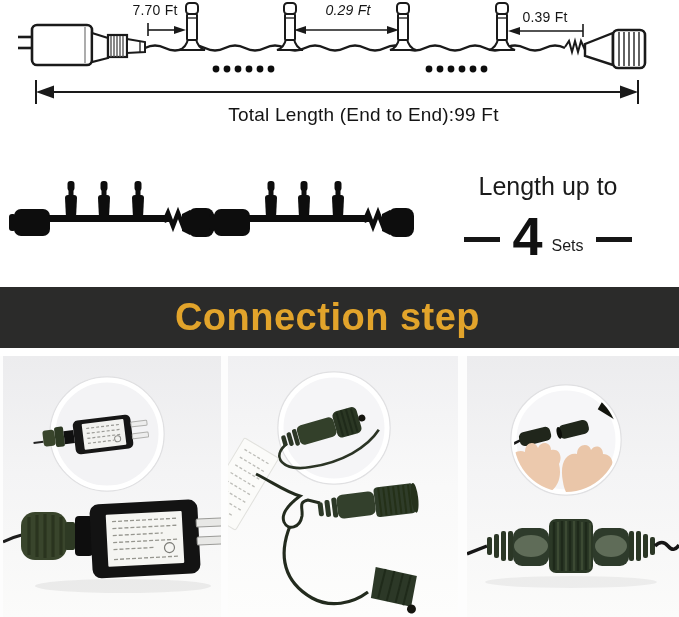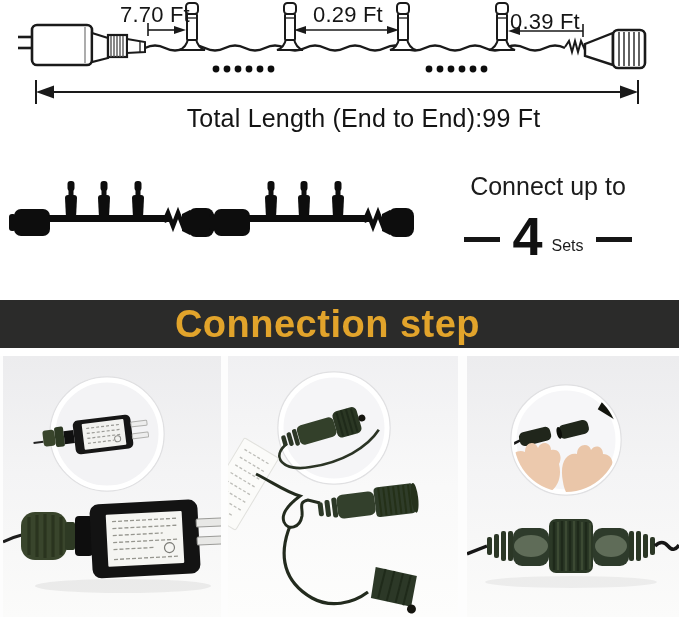--- a/index.html
+++ b/index.html
@@ -4,38 +4,38 @@
 <style>
   html,body{margin:0;padding:0;background:#fff;}
   #page{
     position:relative;width:679px;height:617px;background:#ffffff;overflow:hidden;
     font-family:"Liberation Sans","DejaVu Sans",sans-serif;color:#1a1a1a;
   }
   .abs{position:absolute;}
   
   #measure-art{left:0;top:0;width:679px;height:150px;}
   .dim-label{
-    position:absolute;top:2px;height:22px;font-size:22px;color:#161616;
+    position:absolute;top:2px;height:22px;font-size:14px;color:#161616;
     text-align:center;white-space:nowrap;letter-spacing:0.2px;
   }
   #total-label{
     position:absolute;top:104px;left:0;width:100%;box-sizing:border-box;padding-left:48px;
-    text-align:center;font-size:25px;color:#141414;letter-spacing:0.2px;
+    text-align:center;font-size:19px;color:#141414;letter-spacing:0.2px;
   }
   
   #sets-art{left:0;top:150px;width:440px;height:135px;}
   #connect-block{left:448px;top:172px;width:200px;}
   #connect-line1{font-size:25px;color:#1b1b1b;text-align:center;white-space:nowrap;}
   #connect-row{display:flex;align-items:center;justify-content:center;margin-top:8px;}
   .dash-bar{width:36px;height:5px;background:#161616;margin-top:6px;}
   #connect-count{font-size:54px;font-weight:600;line-height:1;color:#111;margin:0 9px 0 12px;}
   #connect-unit{font-size:16px;color:#1b1b1b;margin:20px 12px 0 0;}
   
   #banner{
-    left:0;top:300px;width:679px;height:48px;background:#2B2B2A;
+    left:0;top:287px;width:679px;height:61px;background:#2B2B2A;
     display:flex;align-items:center;justify-content:center;
   }
   #banner-title{
     font-size:38px;font-weight:700;color:#E2A42B;letter-spacing:0.5px;
     transform:translateX(-12px);white-space:nowrap;
   }
   
   #photos{left:0;top:356px;width:679px;height:261px;background:#fdfdfd;}
   .photo-panel{position:absolute;top:0;height:261px;overflow:hidden;
     background:linear-gradient(180deg,#ececee 0%,#f4f4f5 45%,#fbfbfa 100%);}
@@ -146,21 +146,21 @@
 
     <g stroke="#1a1a1a" fill="#1a1a1a">
       <line x1="36" y1="80" x2="36" y2="104" stroke-width="2"></line>
       <line x1="638" y1="80" x2="638" y2="104" stroke-width="2"></line>
       <line x1="44" y1="92" x2="630" y2="92" stroke-width="2"></line>
       <polygon points="36,92 54,85.5 54,98.5" stroke="none"></polygon>
       <polygon points="638,92 620,85.5 620,98.5" stroke="none"></polygon>
     </g>
   </svg>
   <div class="dim-label" style="left:120px;width:70px;">7.70 Ft</div>
-  <div class="dim-label" style="left:313px;width:70px;">0.29 Ft</div>
+  <div class="dim-label" style="left:313px;width:70px;font-style:italic;">0.29 Ft</div>
   <div class="dim-label" style="left:510px;width:70px;margin-top:7px;">0.39 Ft</div>
   <div id="total-label">Total Length (End to End):99 Ft</div>
 
   <svg id="sets-art" class="abs" viewBox="0 0 440 135" fill="#0d0d0d">
     <g id="lightset">
       <rect x="9" y="64" width="7" height="17" rx="3"></rect>
       <rect x="14" y="59" width="36" height="27" rx="7"></rect>
       <rect x="48" y="65" width="122" height="7"></rect>
       <g>
         <rect x="67.5" y="31" width="7" height="10" rx="3"></rect>
@@ -177,21 +177,21 @@
         <rect x="135.5" y="39" width="5" height="7"></rect>
         <path d="M132,48 Q132,45 135,45 L141,45 Q144,45 144,48 L143,68 L133,68 Z"></path>
       </g>
       <path d="M164,72 l4,-9 l5,13 l5,-13 l5,13 l4,-6" fill="none" stroke="#0d0d0d" stroke-width="4.5"></path>
       <path d="M182,64 L190,60 L190,85 L182,81 Z"></path>
       <rect x="188" y="58" width="26" height="29" rx="8"></rect>
     </g>
     <use href="#lightset" x="200"></use>
   </svg>
   <div id="connect-block" class="abs">
-    <div id="connect-line1">Connect up to</div>
+    <div id="connect-line1">Length up to</div>
     <div id="connect-row">
       <div class="dash-bar"></div>
       <div id="connect-count">4</div>
       <div id="connect-unit">Sets</div>
       <div class="dash-bar"></div>
     </div>
   </div>
 
   <div id="banner" class="abs">
     <span id="banner-title">Connection step</span>

